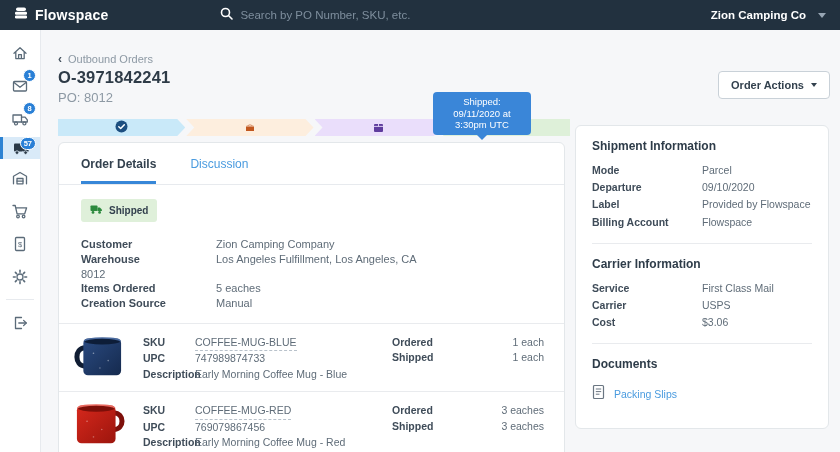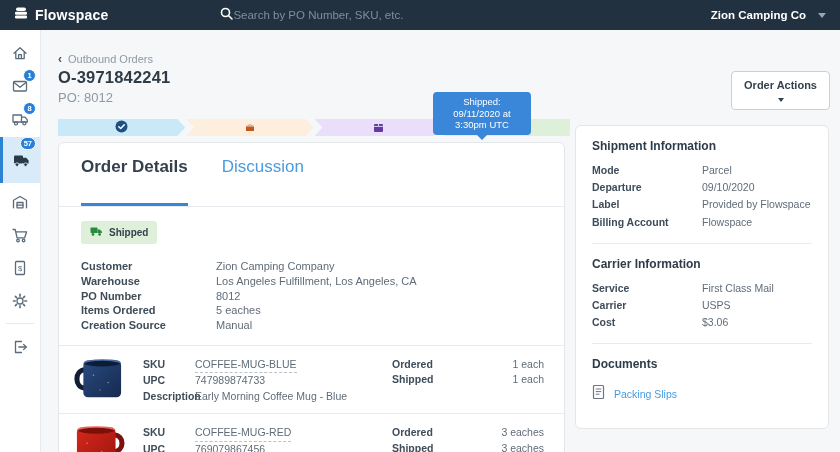--- a/index.html
+++ b/index.html
@@ -3,46 +3,46 @@
 <meta charset="utf-8">
 <style>
   * { margin:0; padding:0; box-sizing:border-box; }
   html,body { width:840px; height:452px; overflow:hidden; }
   body { font-family:"Liberation Sans", sans-serif; background:#f6f7f9; position:relative; color:#34424f; }
 
   
   .navbar { position:absolute; top:0; left:0; right:0; height:30px; background:#22313f; display:flex; align-items:center; z-index:20; }
   .brand { display:flex; align-items:center; gap:6px; margin-left:13px; }
   .brand-text { color:#fff; font-size:14px; font-weight:bold; letter-spacing:.2px; }
-  .searchbox { display:flex; align-items:center; gap:0; margin-left:112px; }
+  .searchbox { display:flex; align-items:center; gap:7px; margin-left:112px; }
   .searchbox input { background:transparent; border:none; outline:none; color:#dfe6ec; font-size:11.5px; width:230px; font-family:"Liberation Sans", sans-serif; }
   .searchbox input::placeholder { color:#7e8e9d; }
   .account { margin-left:auto; margin-right:14px; display:flex; align-items:center; gap:12px; cursor:pointer; }
   .account-name { color:#fff; font-size:11.5px; font-weight:bold; }
   .caret-down { width:0; height:0; border-left:4px solid transparent; border-right:4px solid transparent; border-top:5px solid #97a5b3; }
 
   
   .sidebar { position:absolute; top:30px; left:0; bottom:0; width:41px; background:#fff; border-right:1px solid #e7eaee; display:flex; flex-direction:column; z-index:10; }
   .nav-item { position:relative; height:33px; display:flex; align-items:center; justify-content:center; cursor:pointer; }
   .nav-item:first-child { margin-top:6px; }
-  .nav-item.active { background:#d9eaf8; border-left:3px solid #2d83d3; height:46px; margin:2px 0; }
+  .nav-item.active { background:#d9eaf8; border-left:3px solid #2d83d3; height:22px; margin:2px 0; }
   .nav-item svg { display:block; }
   .nicon-stroke { stroke:#5b6b79; fill:none; stroke-width:1.3; stroke-linecap:round; stroke-linejoin:round; }
   .nbadge { position:absolute; top:0px; right:4px; min-width:13px; height:13px; padding:0 3px; border-radius:7px; background:#2a80d6; border:1.5px solid #fff; color:#fff; font-size:7.5px; font-weight:bold; display:flex; align-items:center; justify-content:center; }
   .sidebar-divider { border-top:1px solid #e7eaee; margin:6px 6px; }
 
   
   .content { position:absolute; left:41px; top:30px; width:799px; height:422px; }
 
   .breadcrumb { position:absolute; left:17px; top:22px; font-size:11px; color:#8d99a4; display:flex; align-items:center; gap:6px; cursor:pointer; }
   .breadcrumb .chev { color:#45525e; font-size:12px; font-weight:bold; }
   .order-title { position:absolute; left:17px; top:38px; font-size:16.5px; font-weight:bold; color:#2e3b47; letter-spacing:.2px; }
   .order-po { position:absolute; left:17px; top:60px; font-size:13px; color:#8d99a4; }
 
-  .order-actions { position:absolute; right:10px; top:41px; background:#fff; border:1px solid #c9d1d8; border-radius:4px; padding:7px 12px; font-size:11px; font-weight:bold; color:#33414e; display:flex; align-items:center; gap:7px; cursor:pointer;flex-direction:column; }
+  .order-actions { position:absolute; right:10px; top:41px; background:#fff; border:1px solid #c9d1d8; border-radius:4px; padding:7px 12px; font-size:11px; font-weight:bold; color:#33414e; display:flex; align-items:center; gap:7px; cursor:pointer; }
   .order-actions .caret-down { border-top-color:#33414e; border-left-width:3.5px; border-right-width:3.5px; border-top-width:4.5px; }
 
   
   .tooltip { position:absolute; left:392px; top:62px; width:98px; background:#3a86d8; color:#fff; border-radius:4px; padding:4px 6px; font-size:9.5px; line-height:11.5px; text-align:center; z-index:5; }
   .tooltip:after { content:""; position:absolute; left:50%; bottom:-5px; margin-left:-5px; width:0; height:0; border-left:5px solid transparent; border-right:5px solid transparent; border-top:5px solid #3a86d8; }
 
   
   .progress { position:absolute; left:17px; top:89px; width:512px; height:17px; display:flex; }
   .pseg { width:128px; height:17px; display:flex; align-items:center; justify-content:center; }
   .pseg + .pseg { margin-left:1px; }
@@ -52,21 +52,21 @@
   .seg-blue   { background:#c9e9f9; }
   .seg-peach  { background:#fdeede; }
   .seg-purple { background:#eadefb; }
   .seg-green  { background:#def0d9; }
 
   
   .card { background:#fff; border:1px solid #e3e7ea; border-radius:6px; }
   .left-card { position:absolute; left:17px; top:112px; width:507px; height:calc(100% - 104px); border-radius:6px 6px 0 0; }
 
   .tabs { display:flex; gap:34px; padding:14px 0 0 22px; border-bottom:1px solid #e7eaee; }
-  .tab { font-size:17px; padding-bottom:26px; cursor:pointer; }
+  .tab { font-size:12px; padding-bottom:10px; cursor:pointer; }
   .tab.active { color:#33414e; font-weight:bold; border-bottom:3px solid #3787d8; }
   .tab.inactive { color:#4a9bdf; }
 
   .badge-shipped { display:inline-flex; align-items:center; gap:6px; margin:14px 0 0 22px; background:#dff0da; border-radius:3px; padding:5px 9px; font-size:10px; font-weight:bold; color:#33414e; }
 
   .fields { margin:15px 22px 12px 22px; }
   .frow { display:flex; line-height:14.8px; font-size:11px; }
   .frow .flabel { width:135px; font-weight:bold; color:#3f4c59; }
   .frow .fvalue { color:#5f6c78; }
 
@@ -290,21 +290,20 @@
     <div class="fields">
       <div class="frow">
           <span class="flabel">Customer</span>
           <span class="fvalue">Zion Camping Company</span>
         </div>
       <div class="frow">
           <span class="flabel">Warehouse</span>
           <span class="fvalue">Los Angeles Fulfillment, Los Angeles, CA</span>
         </div>
       <div class="frow">
-          <span class="flabel">PO Number</span>
           <span class="fvalue">8012</span>
         </div>
       <div class="frow">
           <span class="flabel">Items Ordered</span>
           <span class="fvalue">5 eaches</span>
         </div>
       <div class="frow">
           <span class="flabel">Creation Source</span>
           <span class="fvalue">Manual</span>
         </div>

